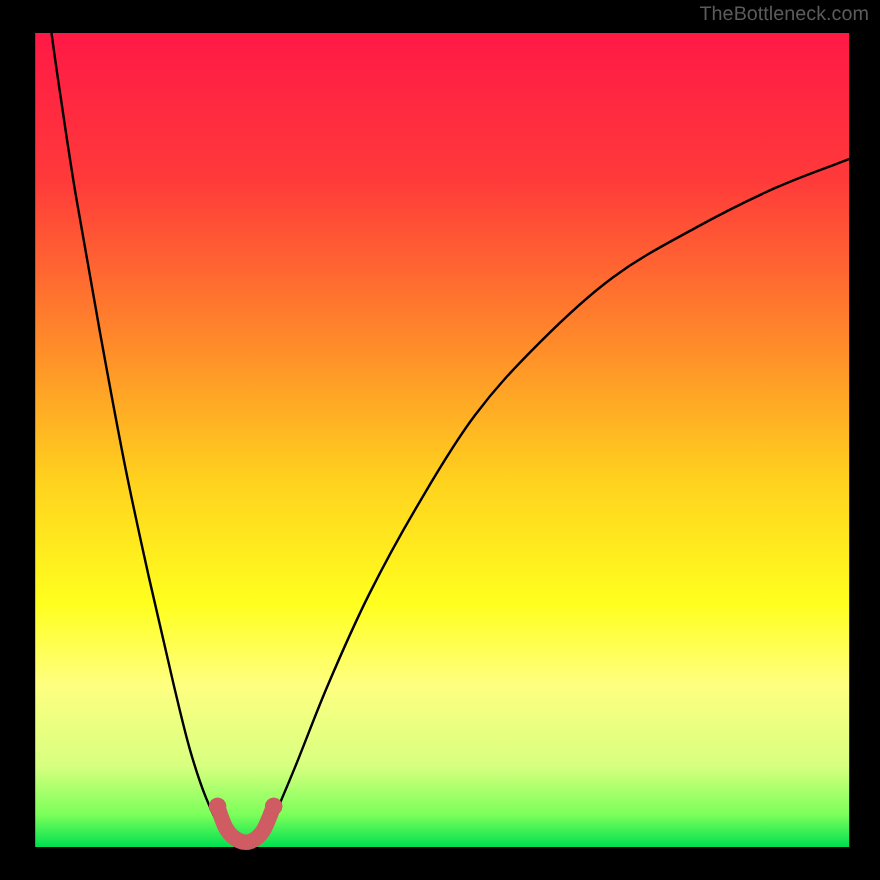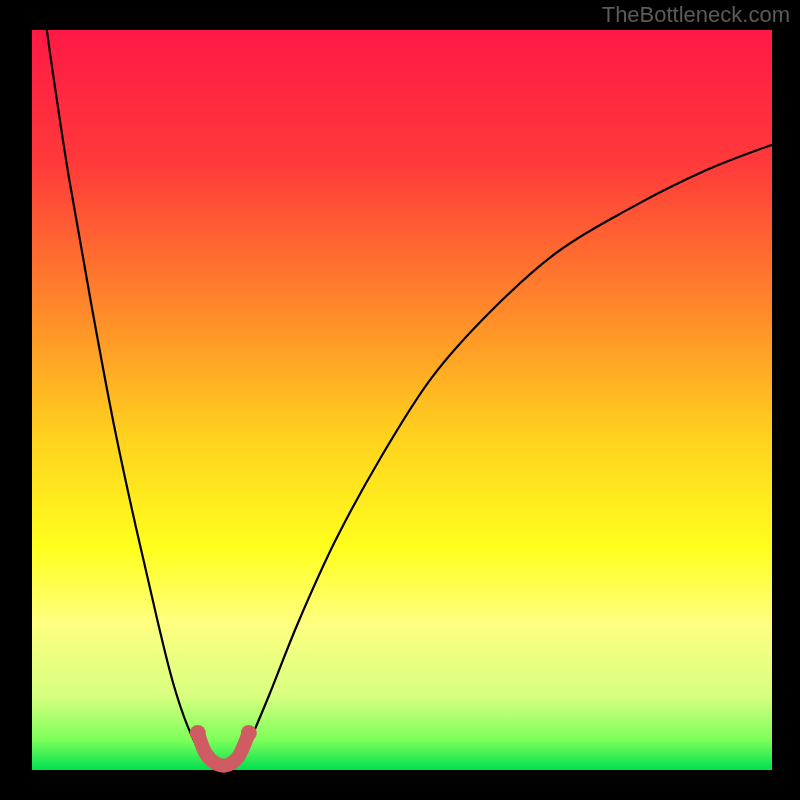--- a/index.html
+++ b/index.html
@@ -16,21 +16,21 @@
     top: 0;
     width: 800px;
     height: 800px;
     background: #000;
   }
   .watermark {
     position: absolute;
     top: 2px;
     right: 10px;
     font-family: Arial, Helvetica, sans-serif;
-    font-size: 22px;
+    font-size: 18px;
     color: #5b5b5b;
     font-weight: 500;
     letter-spacing: 0px;
     text-align: center;
   }
   svg {
     position: absolute;
     left: 0;
     top: 0;
   }

